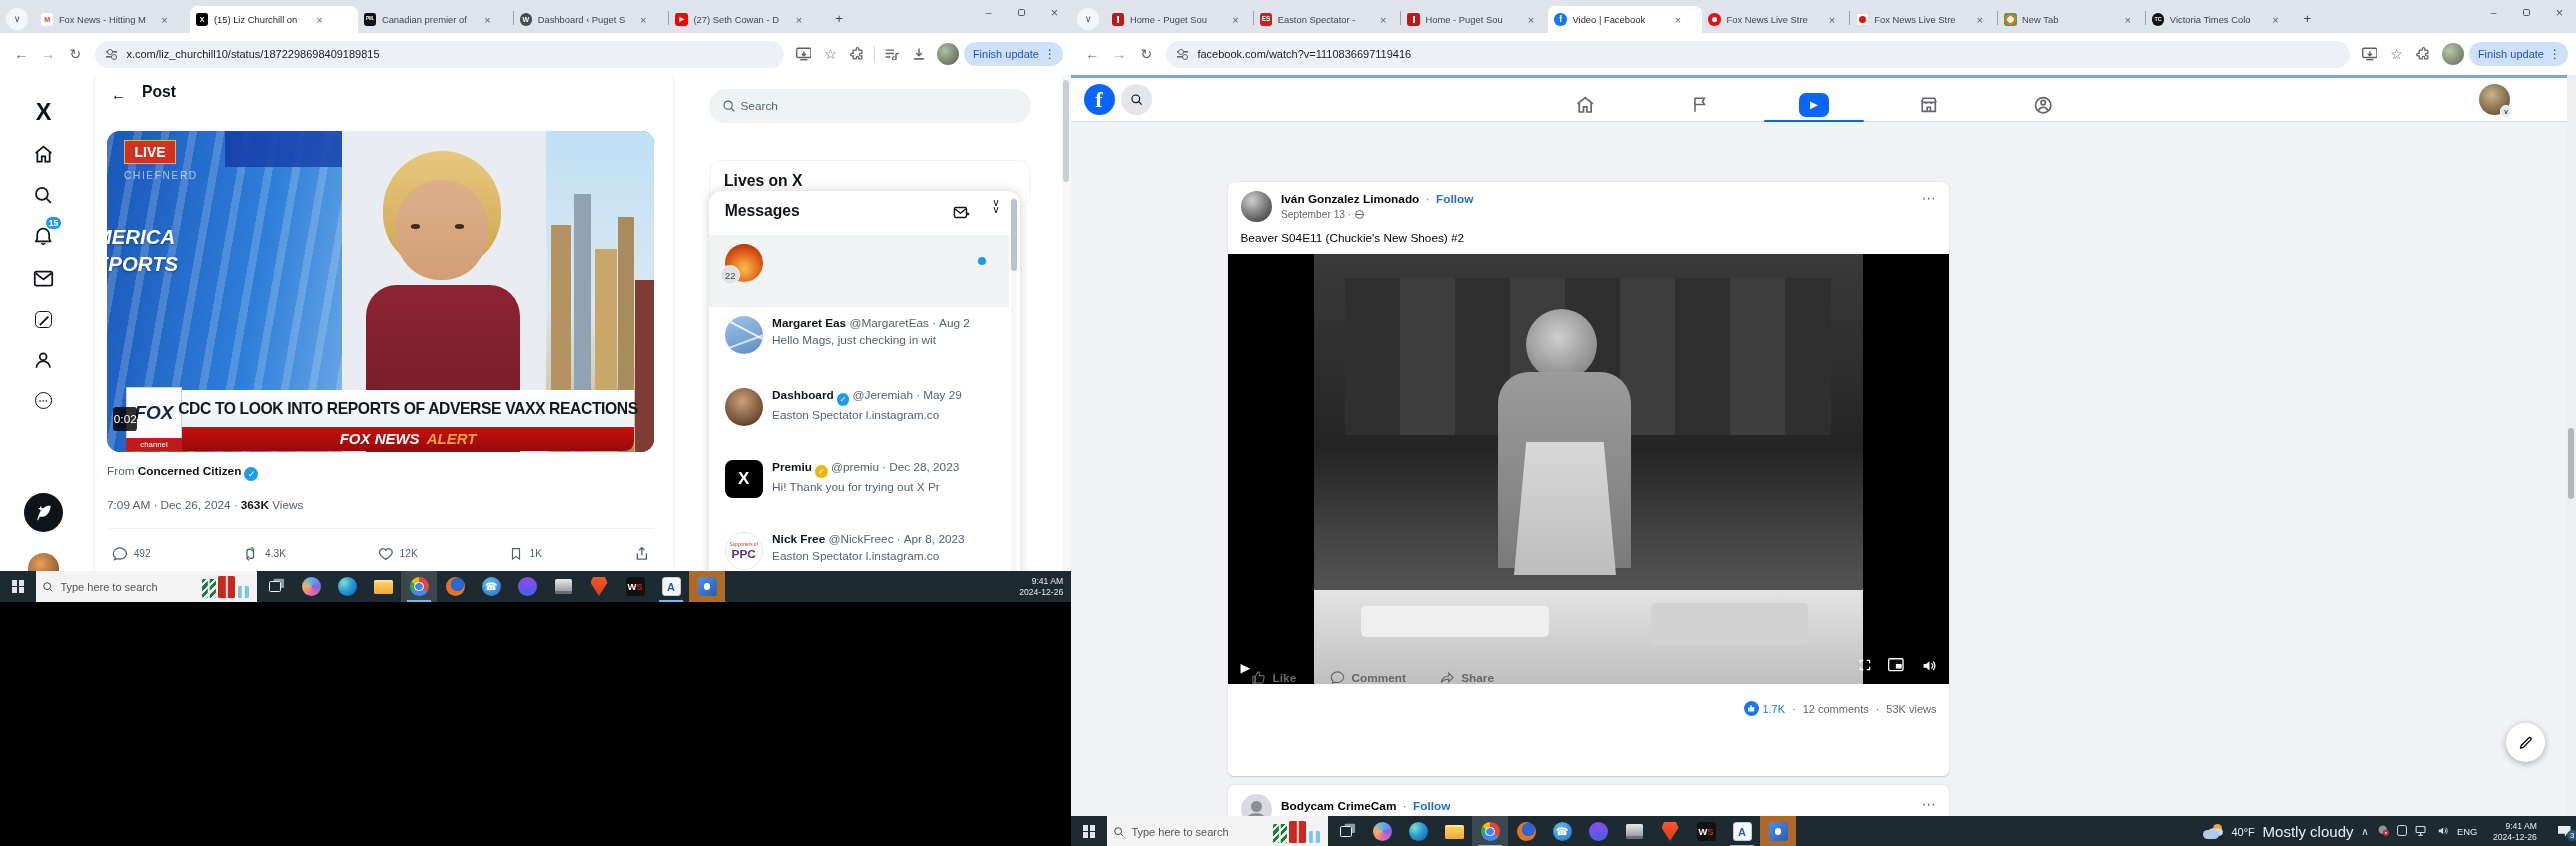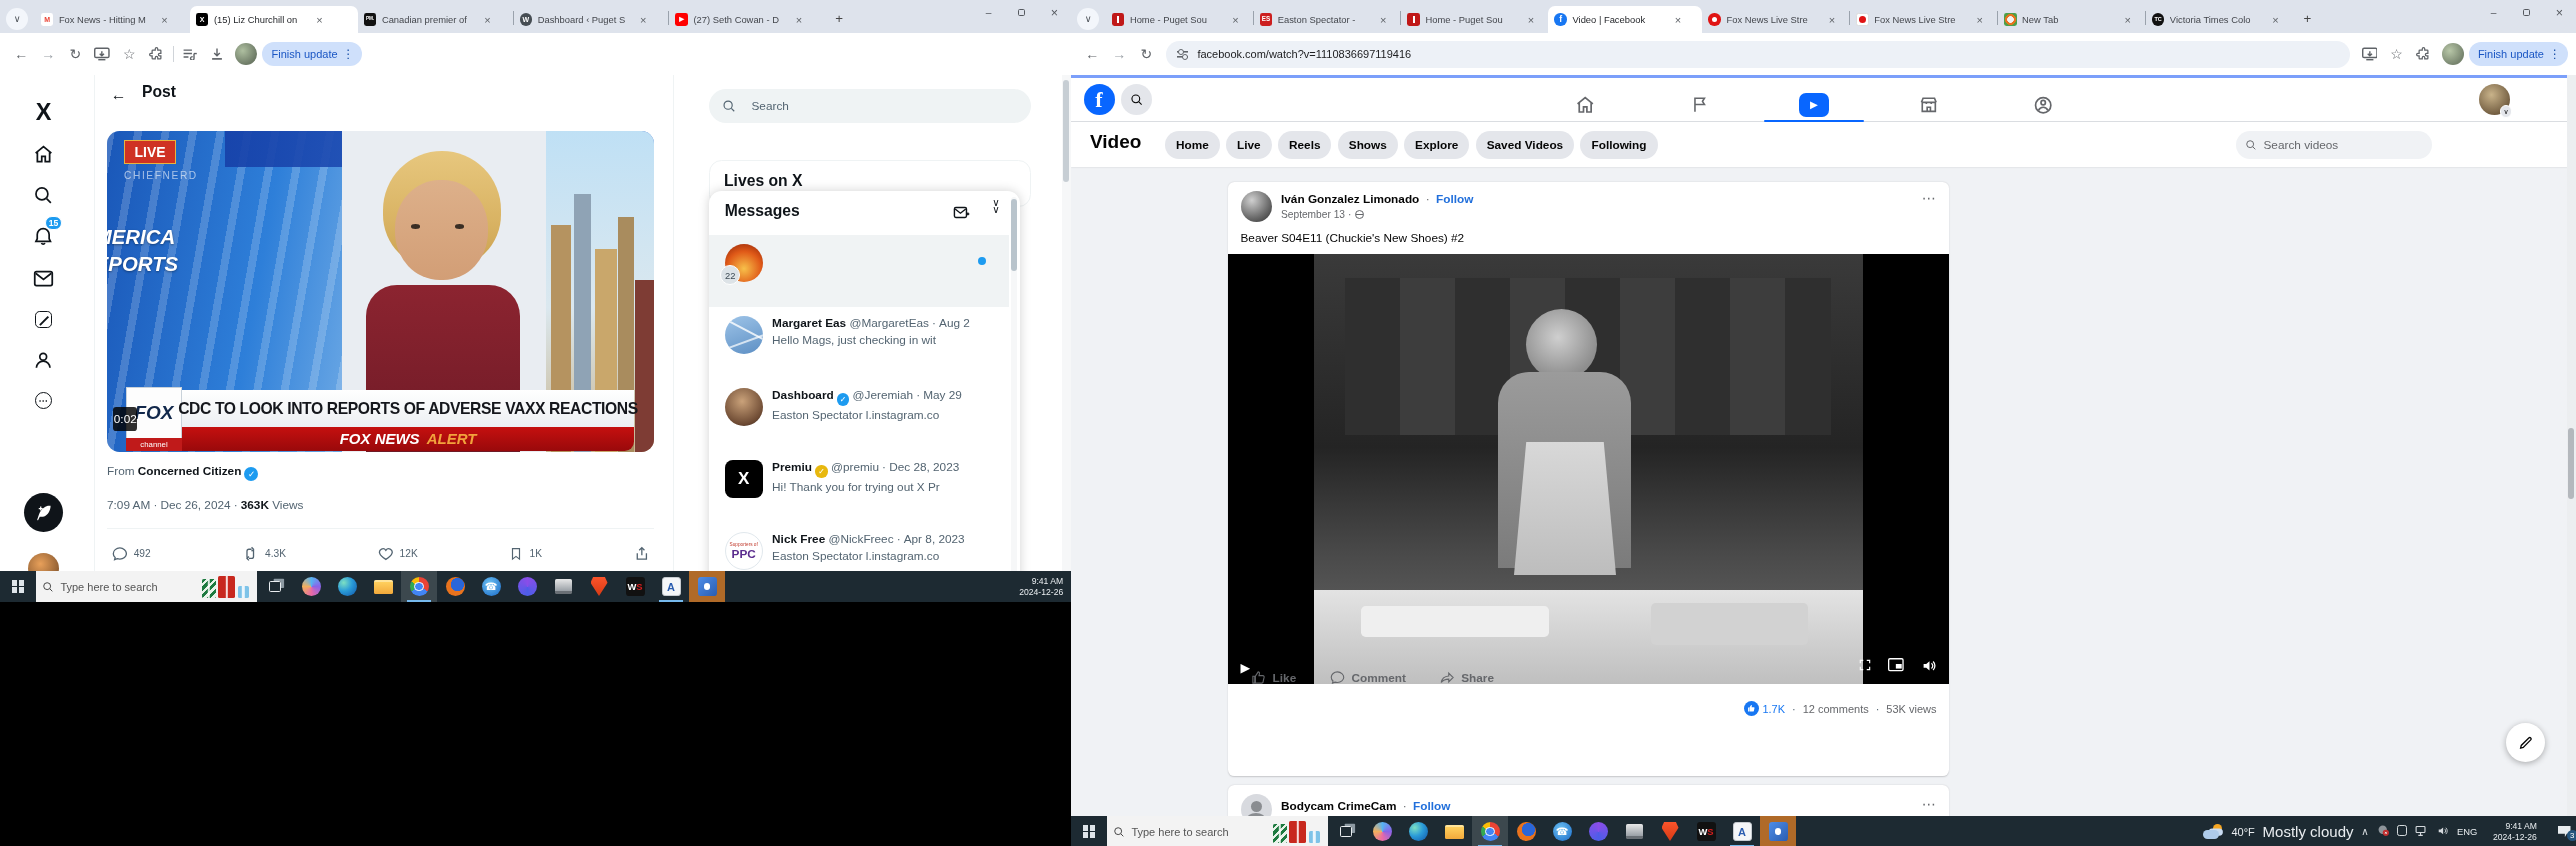--- a/index.html
+++ b/index.html
@@ -135,20 +135,24 @@
           <span class="wbox"></span>
         </div>
       <div style="font-size:12.5px">×</div>
     </div>
   </div>
 
   <div class="toolbar">
     <div class="tbico">←</div>
     <div class="tbico" style="color:#9aa0a6">→</div>
     <div class="tbico">↻</div>
+    <div class="urlpill">
+      <span class="tune"></span>
+      <span style="white-space:nowrap;overflow:hidden">x.com/liz_churchill10/status/1872298698409189815</span>
+    </div>
     <div class="tbico">
       <svg width="15.7" height="14" viewBox="0 0 22 18">
           <rect x="1" y="1" width="20" height="13" rx="2" fill="none" stroke="#5f6368" stroke-width="2"></rect>
           <path d="M11 5v6M8 8.5l3 3 3-3" stroke="#5f6368" stroke-width="2" fill="none"></path>
           <path d="M6 17h10" stroke="#5f6368" stroke-width="2"></path>
         </svg>
     </div>
     <div class="tbico">☆</div>
     <div class="tbico">
       <svg width="15" height="15" viewBox="0 0 24 24">
@@ -301,21 +305,21 @@
         <span>1K</span>
       </div>
       <div class="xact">
         <svg width="15.7" height="15.7" viewBox="0 0 24 24">
             <path d="M12 14V3M8 6.5 12 2.5l4 4M5 11v9h14v-9" fill="none" stroke="#536471" stroke-width="2"></path>
           </svg>
       </div>
     </div>
     <div class="abs" style="left:107px;top:502px;width:547px;height:0.8px;background:#eff3f4"></div>
 
-    <div class="abs" style="left:709px;top:14px;width:322px;height:34px;border-radius:17px;background:#eff3f4;display:flex;align-items:center;padding:0 12.5px;gap:16px">
+    <div class="abs" style="left:709px;top:14px;width:322px;height:34px;border-radius:17px;background:#eff3f4;display:flex;align-items:center;padding:0 12.5px;gap:5px">
       <svg width="14" height="14" viewBox="0 0 24 24">
           <circle cx="10.5" cy="10.5" r="7" fill="none" stroke="#536471" stroke-width="2"></circle>
           <path d="M16 16l5 5" stroke="#536471" stroke-width="2"></path>
         </svg>
       <span style="color:#536471;font-size:11.8px">Search</span>
     </div>
     <div class="abs" style="left:709px;top:85px;width:322px;height:47px;border-radius:12.5px;background:#fff;border:0.8px solid #eff3f4;padding:11px 14px">
       <span style="font-size:15.7px;font-weight:bold;color:#0f1419">Lives on X</span>
     </div>
 
@@ -591,39 +595,20 @@
             <circle cx="12" cy="9" r="2.6" fill="none" stroke="#65676b" stroke-width="2"></circle>
             <path d="M6.5 18a6 6 0 0 1 11 0" fill="none" stroke="#65676b" stroke-width="2"></path>
           </svg>
       </div>
 
       <div class="abs" style="right:66px;top:6.3px;width:31px;height:31px;border-radius:50%;background:radial-gradient(circle at 40% 35%,#c9b38a,#6f5a3e 75%)">
         <span class="abs" style="right:-2.4px;bottom:-2.4px;width:12.5px;height:12.5px;border-radius:50%;background:#e4e6eb;border:0.8px solid #fff;color:#050505;font-size:7px;display:flex;align-items:center;justify-content:center">∨</span>
       </div>
     </div>
 
-    <div class="abs" style="left:0;top:47px;right:0;height:45px;background:#fff;box-shadow:0 0.8px 1.6px rgba(0,0,0,.1)">
-      <div class="abs" style="left:19px;top:9.4px;font-size:19px;font-weight:bold;color:#050505">Video</div>
-      <div class="abs" style="left:94px;top:8.6px;display:flex;gap:6.3px">
-        <div class="fbpill">Home</div>
-        <div class="fbpill">Live</div>
-        <div class="fbpill">Reels</div>
-        <div class="fbpill">Shows</div>
-        <div class="fbpill">Explore</div>
-        <div class="fbpill">Saved Videos</div>
-        <div class="fbpill">Following</div>
-      </div>
-      <div class="abs" style="right:144px;top:8.6px;width:196px;height:28px;border-radius:14px;background:#f0f2f5;display:flex;align-items:center;padding:0 9.4px;gap:6.3px">
-        <svg width="11.8" height="11.8" viewBox="0 0 24 24">
-            <circle cx="10.5" cy="10.5" r="7" fill="none" stroke="#65676b" stroke-width="2"></circle>
-            <path d="M16 16l5 5" stroke="#65676b" stroke-width="2"></path>
-          </svg>
-        <span style="color:#65676b;font-size:11.8px">Search videos</span>
-      </div>
-    </div>
 
     <div class="fb-card" style="top:107px;height:594px">
       <div class="abs" style="left:12.5px;top:9.4px;width:31px;height:31px;border-radius:50%;background:radial-gradient(circle at 35% 30%,#cfcfcf,#6a6a6a 60%,#2c2c2c)"></div>
       <div class="abs" style="left:53px;top:10.2px;font-size:11.8px">
         <span style="font-weight:bold;color:#050505">Iván Gonzalez Limonado</span>
         <span class="dot-sep" style="color:#65676b"></span>
         <span style="color:#216fdb;font-weight:bold">Follow</span>
       </div>
       <div class="abs" style="left:53px;top:27px;font-size:10.2px;color:#65676b;display:flex;align-items:center;gap:3.1px">
         <span>September 13</span>

